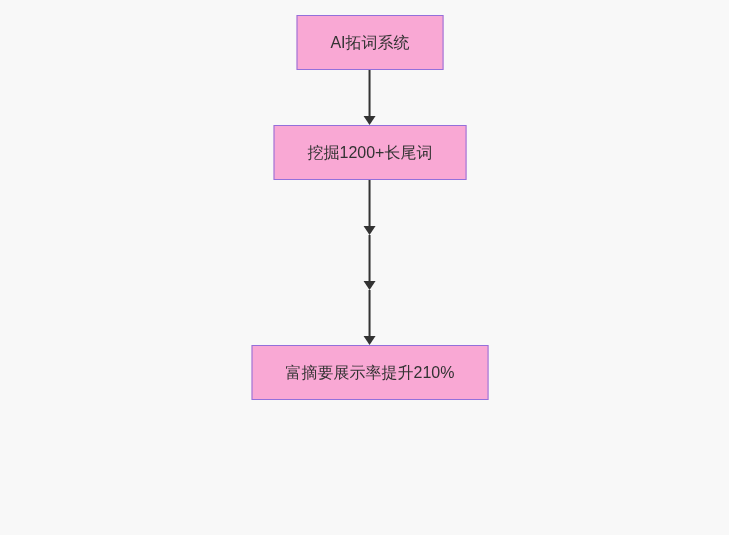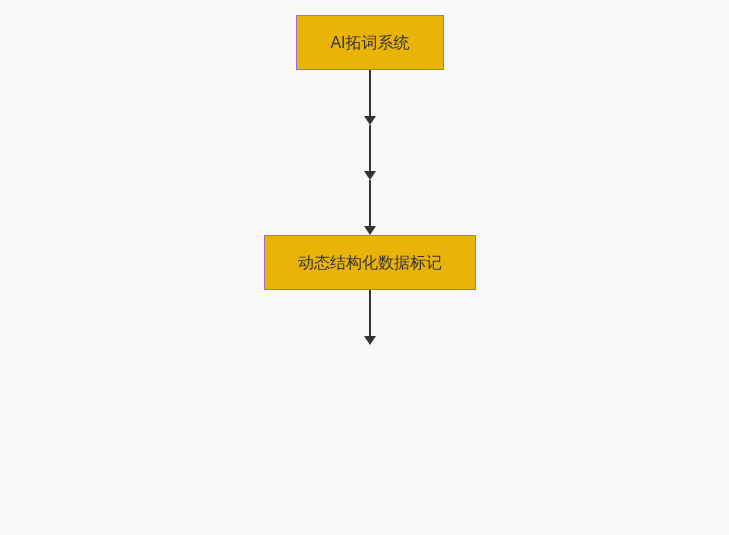--- a/index.html
+++ b/index.html
@@ -27,21 +27,21 @@
     flex-direction: column;
     align-items: center;
   }
   .node {
     box-sizing: border-box;
     height: 55px;
     display: flex;
     align-items: center;
     justify-content: center;
     padding: 0 33px;
-    background: #eab308;
+    background: #f9a8d4;
     border: 1px solid #9370DB;
     color: #333333;
     font-size: 16px;
     white-space: nowrap;
     line-height: 1;
   }
   .edge {
     height: 55px;
     display: flex;
     flex-direction: column;
@@ -69,36 +69,39 @@
 
     <div class="node">
       <span>AI拓词系统</span>
     </div>
 
     <div class="edge">
       <div class="line"></div>
       <div class="head"></div>
     </div>
 
+    <div class="node">
+      <span>挖掘1200+长尾词</span>
+    </div>
+
+    <div class="edge">
+      <div class="line"></div>
+      <div class="head"></div>
+    </div>
+
 
     <div class="edge">
       <div class="line"></div>
       <div class="head"></div>
     </div>
 
 
     <div class="edge">
       <div class="line"></div>
       <div class="head"></div>
     </div>
 
     <div class="node">
-      <span>动态结构化数据标记</span>
+      <span>富摘要展示率提升210%</span>
     </div>
-
-    <div class="edge">
-      <div class="line"></div>
-      <div class="head"></div>
-    </div>
-
 
   </div>
 </div>
 
 </body></html>

